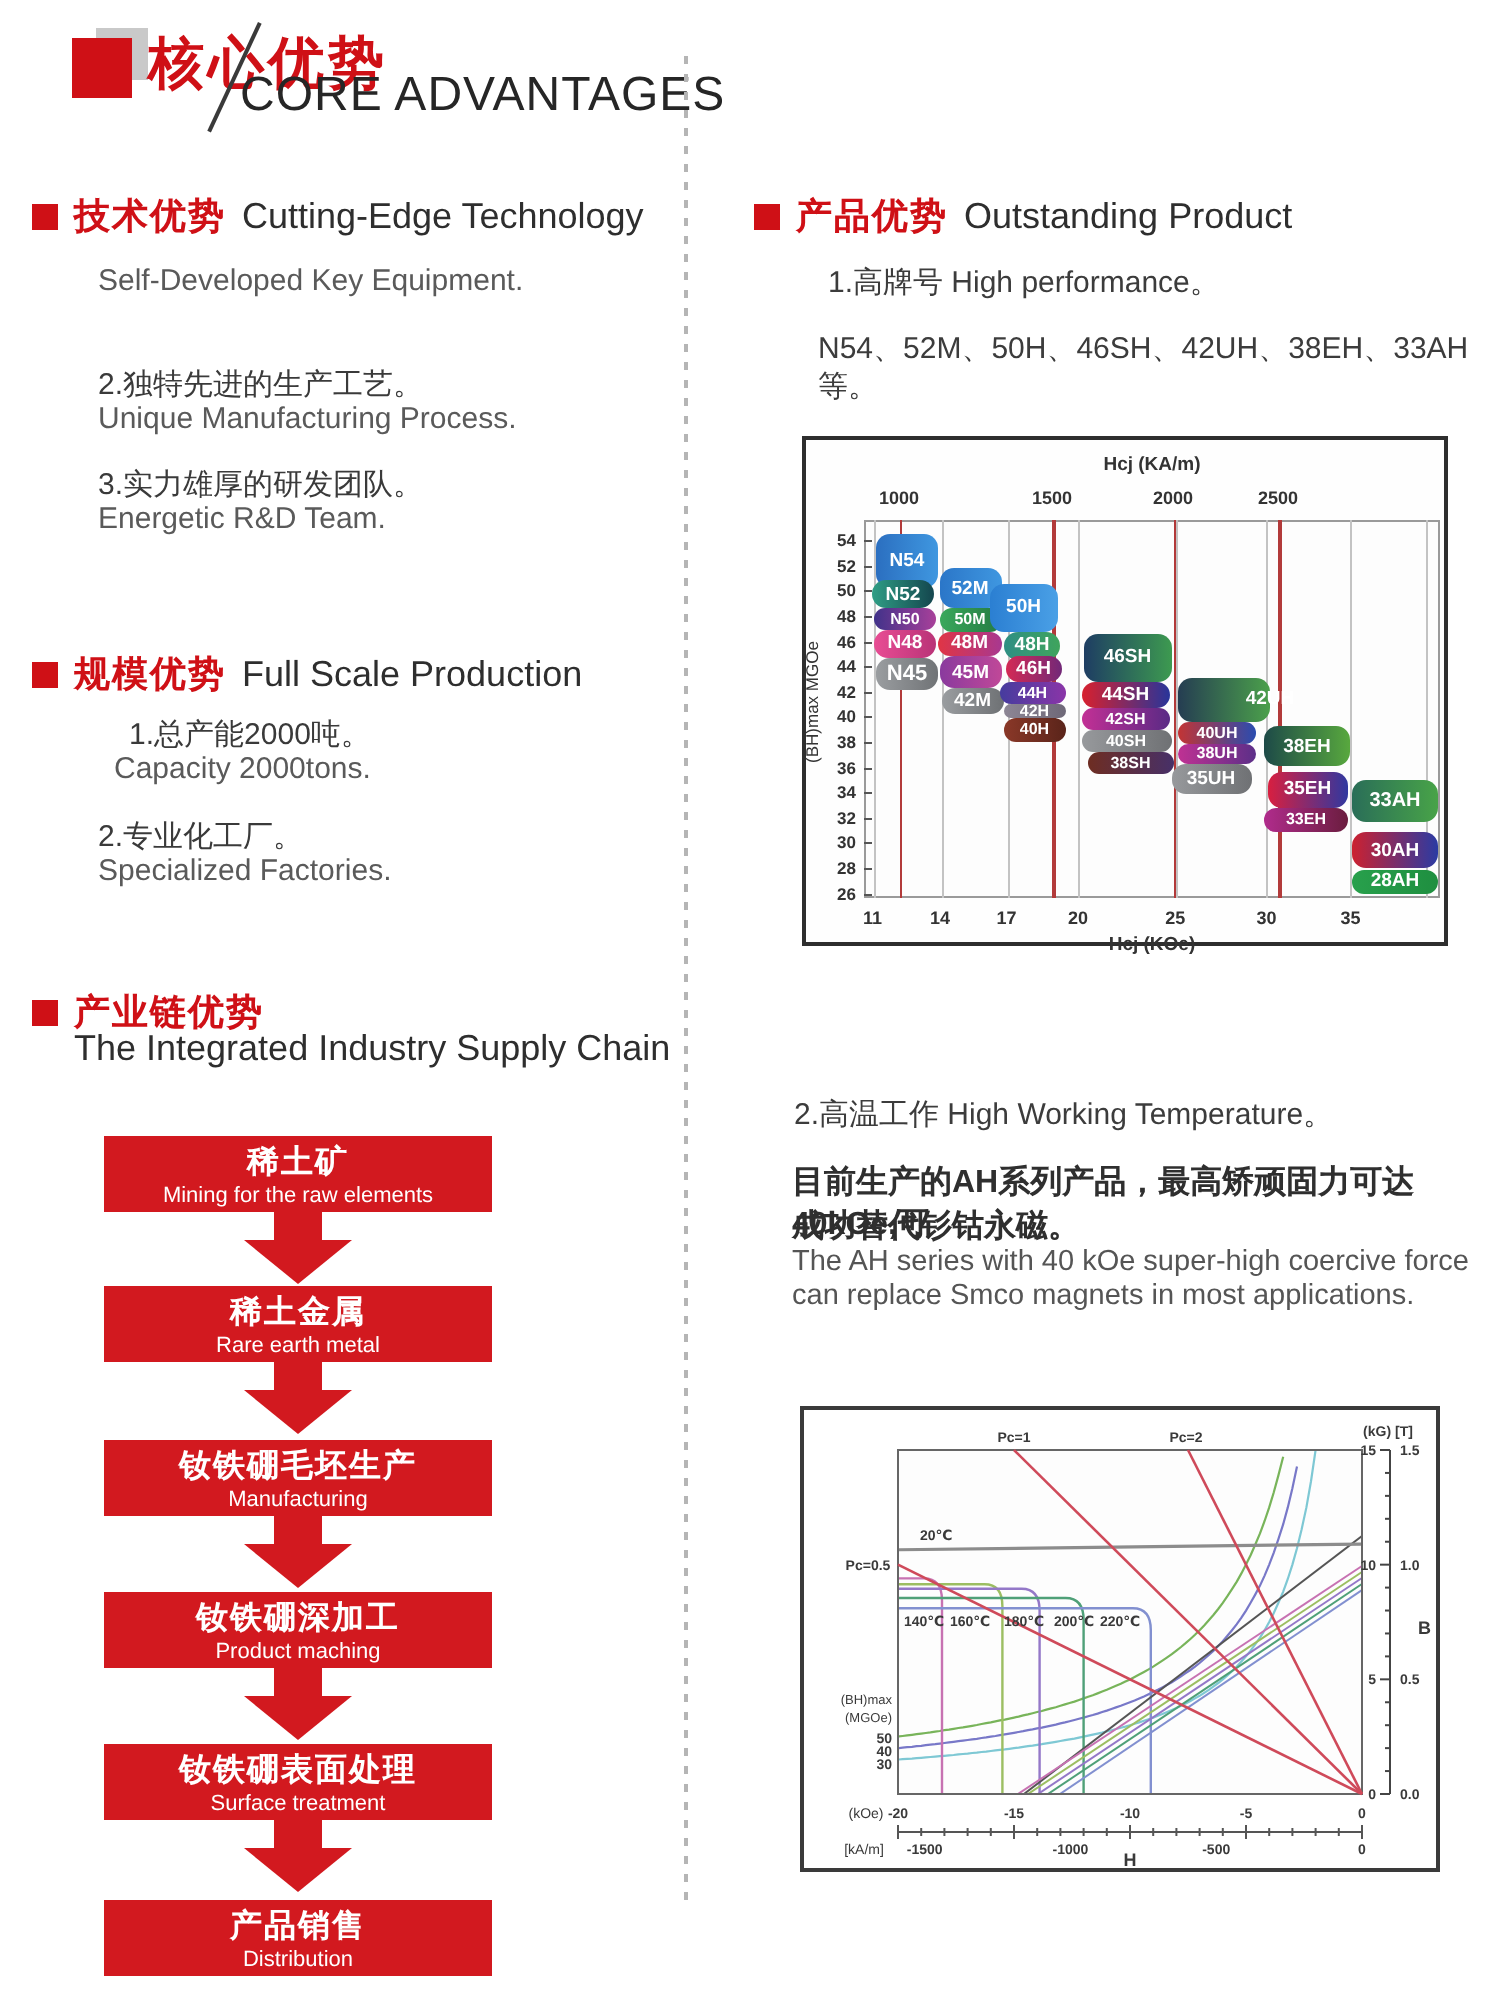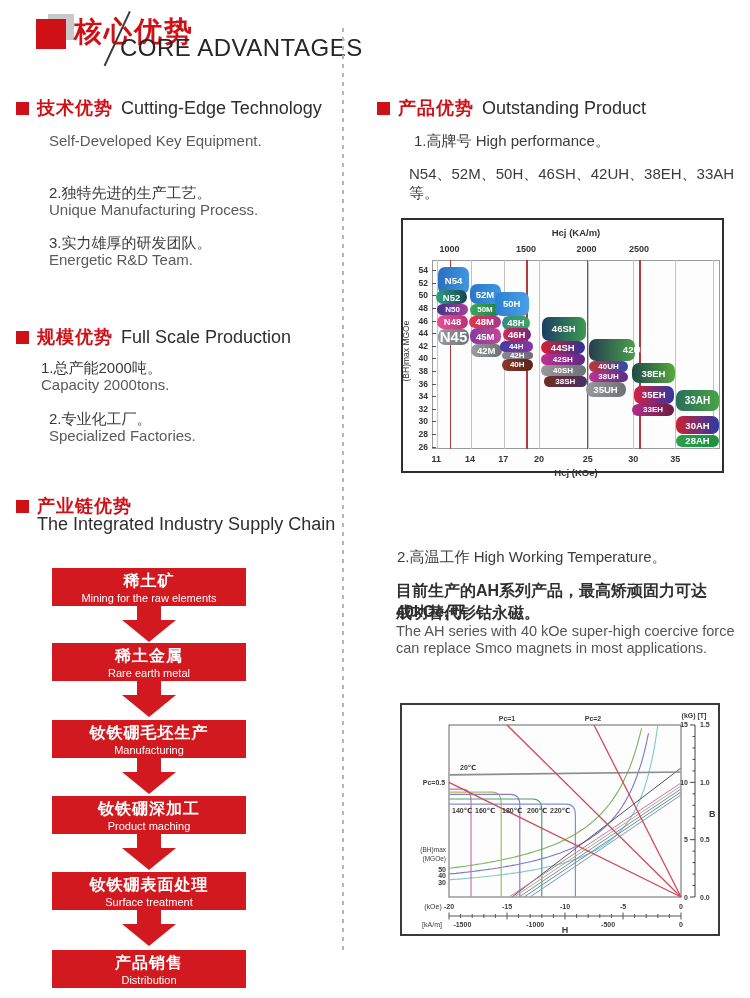--- a/index.html
+++ b/index.html
@@ -70,21 +70,21 @@
   <div class="item-zh">3.实力雄厚的研发团队。</div>
   <div class="item-en">Energetic R&amp;D Team.</div>
 </div>
 
 <div class="abs sec-row" style="left:16px; top:325px;">
   <span class="sec-sq"></span>
   <span class="sec-zh">规模优势</span>
   <span class="sec-en">Full Scale Production</span>
 </div>
 
-<div class="abs" style="left:41px; top:359px;">
+<div class="abs" style="left:57px; top:359px;text-align:right;">
   <div class="item-zh">1.总产能2000吨。</div>
   <div class="item-en">Capacity 2000tons.</div>
 </div>
 <div class="abs" style="left:49px; top:410px;">
   <div class="item-zh">2.专业化工厂。</div>
   <div class="item-en">Specialized Factories.</div>
 </div>
 
 <div class="abs sec-row" style="left:16px; top:494px;">
   <span class="sec-sq"></span>
@@ -196,21 +196,21 @@
     <div style="position: absolute; left: 85.3px; top: 234px; width: 30px; text-align: center; font-size: 9px; font-weight: bold; color: rgb(51, 51, 51);">17</div>
     <div style="position: absolute; left: 121px; top: 234px; width: 30px; text-align: center; font-size: 9px; font-weight: bold; color: rgb(51, 51, 51);">20</div>
     <div style="position: absolute; left: 169.7px; top: 234px; width: 30px; text-align: center; font-size: 9px; font-weight: bold; color: rgb(51, 51, 51);">25</div>
     <div style="position: absolute; left: 215.3px; top: 234px; width: 30px; text-align: center; font-size: 9px; font-weight: bold; color: rgb(51, 51, 51);">30</div>
     <div style="position: absolute; left: 257.3px; top: 234px; width: 30px; text-align: center; font-size: 9px; font-weight: bold; color: rgb(51, 51, 51);">35</div>
     <div style="position: absolute; left: 113px; top: 247px; width: 120px; text-align: center; font-size: 9.5px; font-weight: bold; color: rgb(51, 51, 51);">Hcj (KOe)</div>
     <div class="blk" style="position: absolute; left: 35px; top: 47px; width: 31px; height: 27px; background: linear-gradient(90deg, rgb(43, 111, 192), rgb(63, 151, 224)); font-size: 9.5px;">N54</div>
     <div class="blk" style="position: absolute; left: 33px; top: 70px; width: 31px; height: 14px; background: linear-gradient(90deg, rgb(47, 158, 133), rgb(20, 70, 78)); font-size: 9.5px;">N52</div>
     <div class="blk" style="position: absolute; left: 34px; top: 83.5px; width: 31px; height: 11px; background: linear-gradient(90deg, rgb(65, 50, 138), rgb(168, 64, 154)); font-size: 8px;">N50</div>
     <div class="blk" style="position: absolute; left: 34px; top: 94.5px; width: 31px; height: 14.5px; background: linear-gradient(90deg, rgb(232, 77, 148), rgb(185, 51, 119)); font-size: 9.5px;">N48</div>
-    <div class="blk" style="position: absolute; left: 35px; top: 109px; width: 31px; height: 15.5px; background: linear-gradient(90deg, rgb(154, 157, 160), rgb(112, 115, 118)); font-size: 15px;">N45</div>
+    <div class="blk" style="position: absolute; left: 35px; top: 109px; width: 31px; height: 15.5px; background: linear-gradient(90deg, rgb(154, 157, 160), rgb(112, 115, 118)); font-size: 11px;">N45</div>
     <div class="blk" style="position: absolute; left: 66.5px; top: 64px; width: 31px; height: 20px; background: linear-gradient(90deg, rgb(43, 118, 200), rgb(63, 151, 224)); font-size: 9.5px;">52M</div>
     <div class="blk" style="position: absolute; left: 66.5px; top: 84px; width: 31px; height: 11.5px; background: linear-gradient(90deg, rgb(58, 168, 92), rgb(36, 122, 66)); font-size: 8px;">50M</div>
     <div class="blk" style="position: absolute; left: 66px; top: 95.5px; width: 31.5px; height: 12.5px; background: linear-gradient(90deg, rgb(224, 53, 69), rgb(168, 56, 144)); font-size: 9.5px;">48M</div>
     <div class="blk" style="position: absolute; left: 66.5px; top: 108px; width: 31.5px; height: 16px; background: linear-gradient(90deg, rgb(138, 58, 158), rgb(192, 72, 152)); font-size: 9.5px;">45M</div>
     <div class="blk" style="position: absolute; left: 67.5px; top: 124px; width: 31.5px; height: 12.5px; background: linear-gradient(90deg, rgb(154, 157, 160), rgb(110, 113, 116)); font-size: 9.5px;">42M</div>
     <div class="blk" style="position: absolute; left: 91.5px; top: 72px; width: 34.5px; height: 23.5px; background: linear-gradient(90deg, rgb(43, 127, 210), rgb(74, 160, 230)); font-size: 9.5px;">50H</div>
     <div class="blk" style="position: absolute; left: 99px; top: 95.5px; width: 28px; height: 14px; background: linear-gradient(90deg, rgb(47, 143, 132), rgb(63, 164, 92)); font-size: 9.5px;">48H</div>
     <div class="blk" style="position: absolute; left: 100px; top: 108px; width: 27.5px; height: 12.5px; background: linear-gradient(90deg, rgb(212, 42, 85), rgb(114, 40, 120)); font-size: 9.5px;">46H</div>
     <div class="blk" style="position: absolute; left: 97px; top: 120.5px; width: 32.5px; height: 11.5px; background: linear-gradient(90deg, rgb(70, 60, 158), rgb(138, 53, 168)); font-size: 8px;">44H</div>
     <div class="blk" style="position: absolute; left: 99px; top: 132px; width: 30.5px; height: 7px; background: linear-gradient(90deg, rgb(141, 134, 149), rgb(110, 104, 120)); font-size: 8px;">42H</div>

